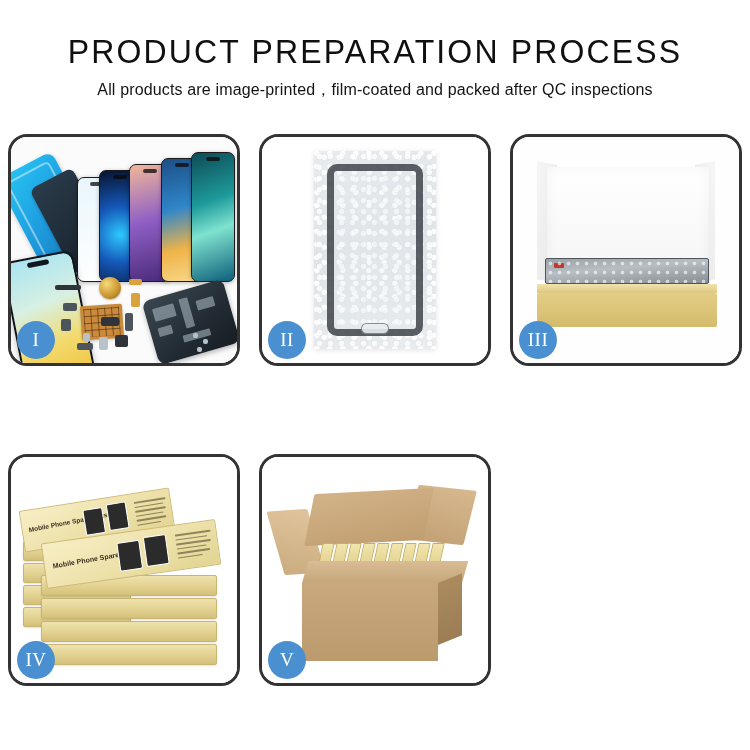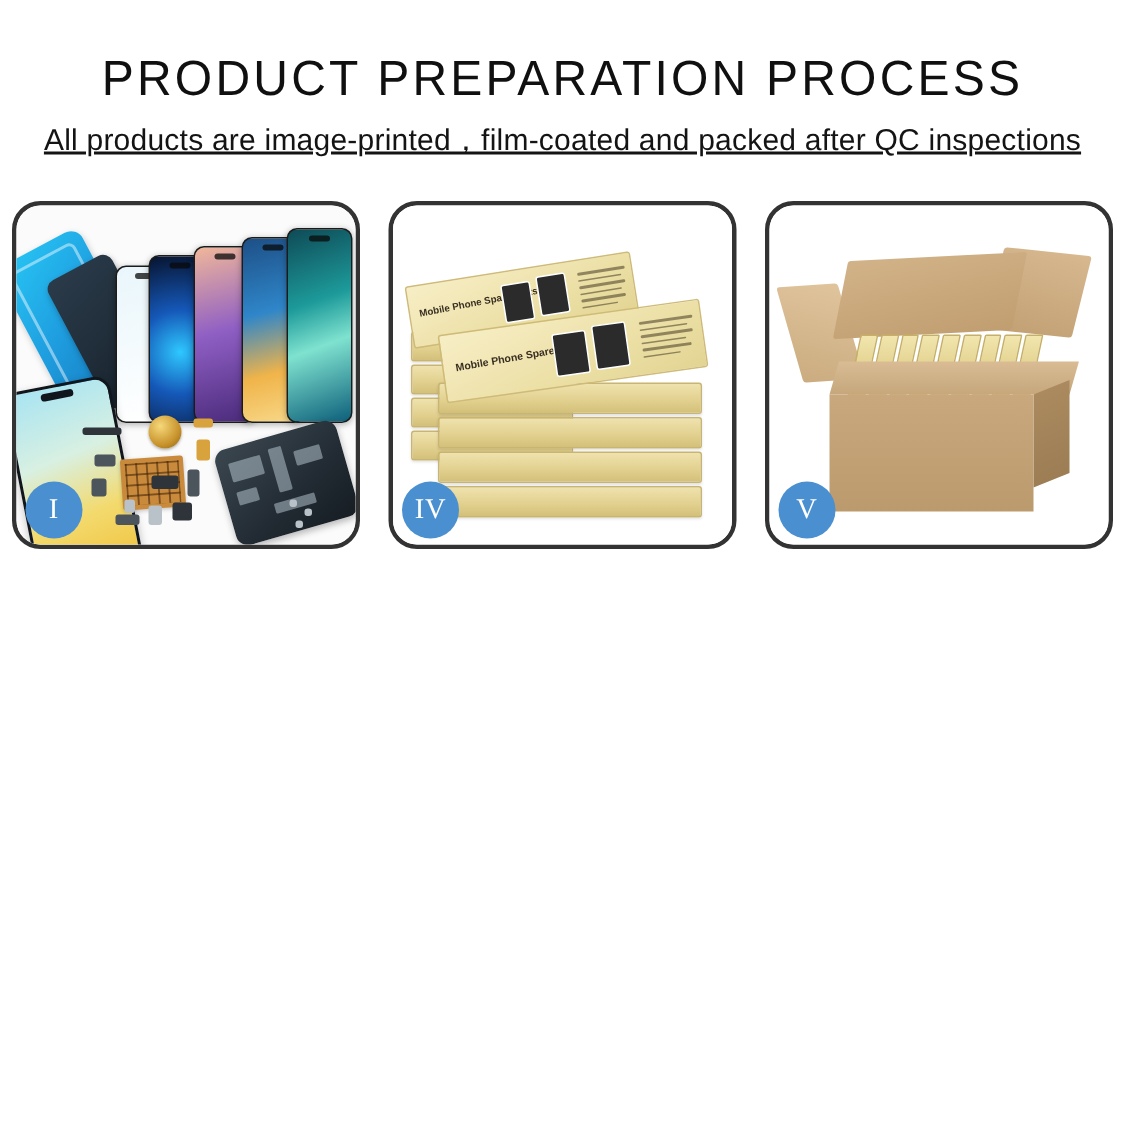--- a/index.html
+++ b/index.html
@@ -29,26 +29,25 @@
     color: #101010;
     letter-spacing: 2.2px;
     line-height: 1.1;
     white-space: nowrap;
     transform: scaleX(0.97);
   }
 
   .subtitle {
     margin-top: 10px;
     font-family: "Liberation Sans", sans-serif;
-    font-size: 20px;
+    font-size: 16px;
     font-weight: 400;
     color: #141414;
     letter-spacing: 0.15px;
     white-space: nowrap;
-    text-decoration: underline;
   }
 
   
   .grid {
     position: absolute;
     top: 134px;
     left: 8px;
     width: 734px;
     display: grid;
     grid-template-columns: 232px 232px 232px;
@@ -480,21 +479,41 @@
         <span class="sp w" style="left:88px; top:200px; width:9px; height:13px;"></span>
         <span class="sp k" style="left:104px; top:198px; width:13px; height:12px;"></span>
         <span class="sp w" style="left:72px; top:196px; width:7px; height:9px;"></span>
         <span class="sp w" style="left:182px; top:196px; width:5px; height:5px;"></span>
         <span class="sp w" style="left:192px; top:202px; width:5px; height:5px;"></span>
         <span class="sp w" style="left:186px; top:210px; width:5px; height:5px;"></span>
       </div>
       <div class="badge">I</div>
     </div>
 
-
+    <div class="panel">
+      <div class="panel-inner p2">
+        <div class="wrap-bg"></div>
+        <div class="screen-outline"></div>
+      </div>
+      <div class="badge">II</div>
+    </div>
+
+    <div class="panel">
+      <div class="panel-inner p3">
+        <div class="flap-l"></div>
+        <div class="flap-r"></div>
+        <div class="foam"></div>
+        <div class="kbox-inner">
+          <span class="red-mark"></span>
+        </div>
+        <div class="kbox-lip"></div>
+        <div class="kbox-front"></div>
+      </div>
+      <div class="badge">III</div>
+    </div>
 
     <div class="panel">
       <div class="panel-inner p4">
         <div class="stack">
 
           <div class="kb" style="left:4px;  top:62px;  width:108px; height:20px;"></div>
           <div class="kb" style="left:4px;  top:84px;  width:108px; height:20px;"></div>
           <div class="kb" style="left:4px;  top:106px; width:108px; height:20px;"></div>
           <div class="kb" style="left:4px;  top:128px; width:108px; height:20px;"></div>
 

